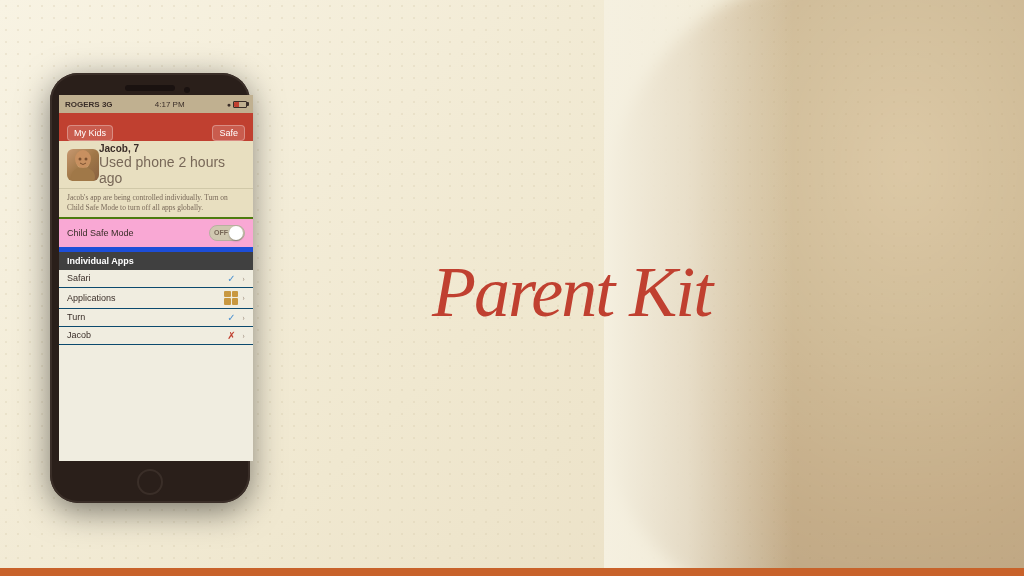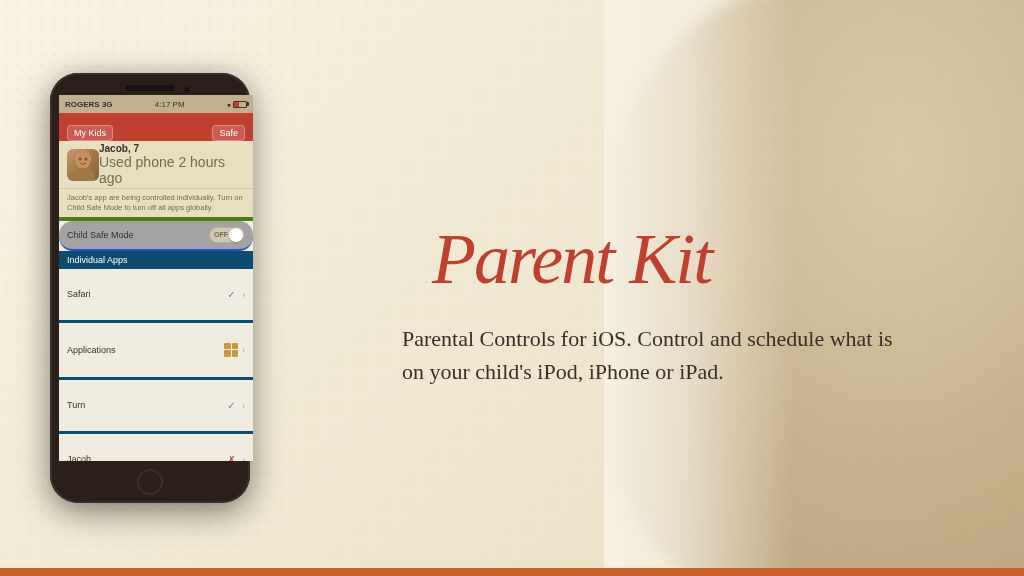--- a/index.html
+++ b/index.html
@@ -224,34 +224,33 @@
       font-size: 14px;
       color: #786858;
     }
 
     
     .notice-text {
       background: #e8dfc0;
       padding: 4px 8px;
       font-size: 7.5px;
       color: #786858;
-      font-family: Liberation Sans, sans-serif;
+      font-family: Liberation Serif, serif;
       line-height: 1.3;
-      border-bottom: 4px solid #4d7c0f;
+      border-bottom: 2px solid #4d7c0f;
     }
 
     
     .csm-row {
-      background: #a3a3a3;
+      background: #f9a8d4;
       padding: 6px 8px;
       display: flex;
       align-items: center;
       justify-content: space-between;
-      border-bottom: 2px solid #1d4ed8;
-      border-radius: 14px;
+      border-bottom: 5px solid #1d4ed8;
     }
 
     .csm-label {
       font-size: 9px;
       color: #3a2e28;
       font-family: Arial, sans-serif;
     }
 
     .toggle-off {
       background: #d0c8b0;
@@ -277,35 +276,35 @@
     .toggle-text {
       font-size: 7px;
       color: #786858;
       font-family: Arial, sans-serif;
       font-weight: bold;
       margin-left: 4px;
     }
 
     
     .section-header {
-      background: #0c4a6e;
+      background: #404040;
       padding: 4px 8px;
       font-size: 9px;
-      font-weight: normal;
+      font-weight: bold;
       color: white;
       font-family: Arial, sans-serif;
     }
 
     
     .app-row {
       background: #f0ede0;
-      padding: 20px 8px;
-      display: flex;
-      align-items: center;
-      border-bottom: 3px solid #0c4a6e;
+      padding: 3px 8px;
+      display: flex;
+      align-items: center;
+      border-bottom: 1px solid #0c4a6e;
     }
 
     .app-name {
       font-size: 9px;
       color: #3a2e28;
       font-family: Arial, sans-serif;
       flex: 1;
     }
 
     .app-status {
@@ -469,16 +468,15 @@
 </div>
 
 <div class="right-content">
 
   <div class="app-title-svg">
     <svg width="460" height="90" viewBox="0 0 460 90">
       <text x="10" y="75" font-family="Georgia, 'Times New Roman', serif" font-size="72" font-style="italic" fill="#c04030" letter-spacing="-2">Parent Kit</text>
     </svg>
   </div>
 
-  <p class="app-subtitle">Parental Controls for iOS. Control and schedule what is on your child's iPod, iPhone or iPad.</p>
 </div>
 
 <div class="bottom-bar"></div>
 
 </body></html>

